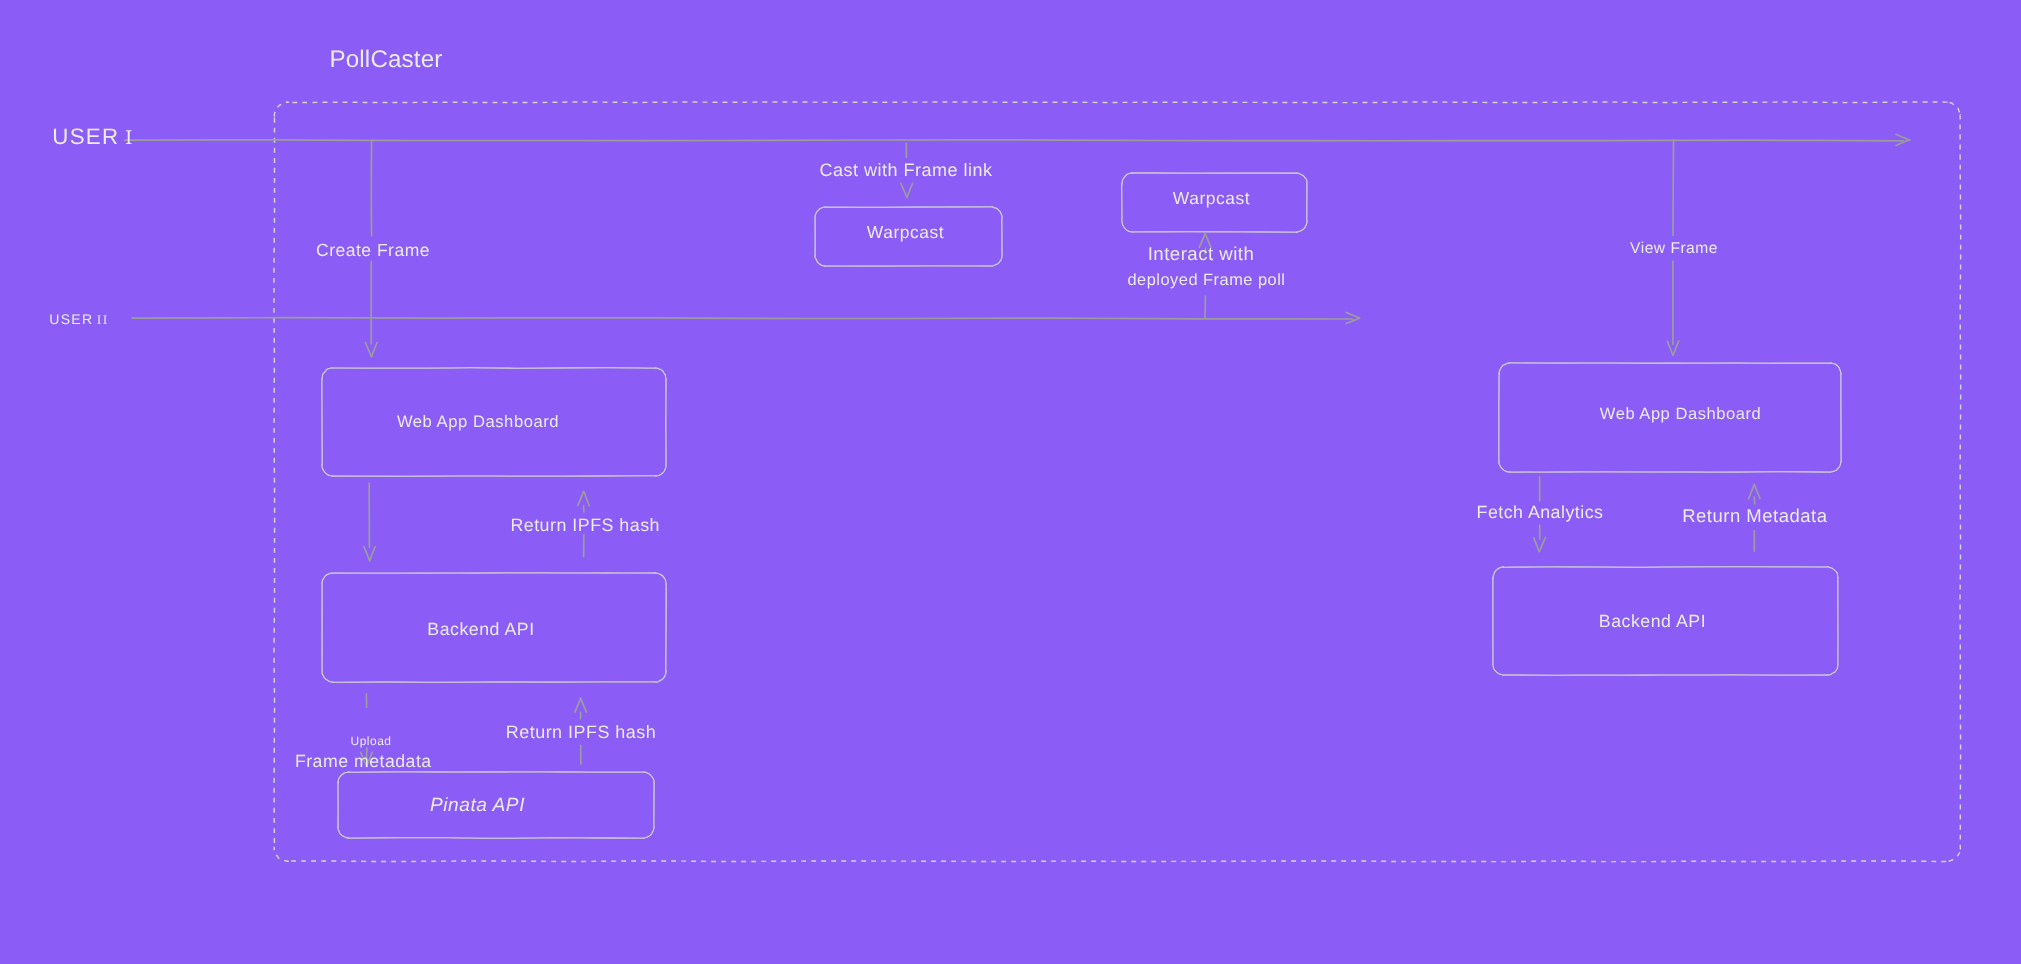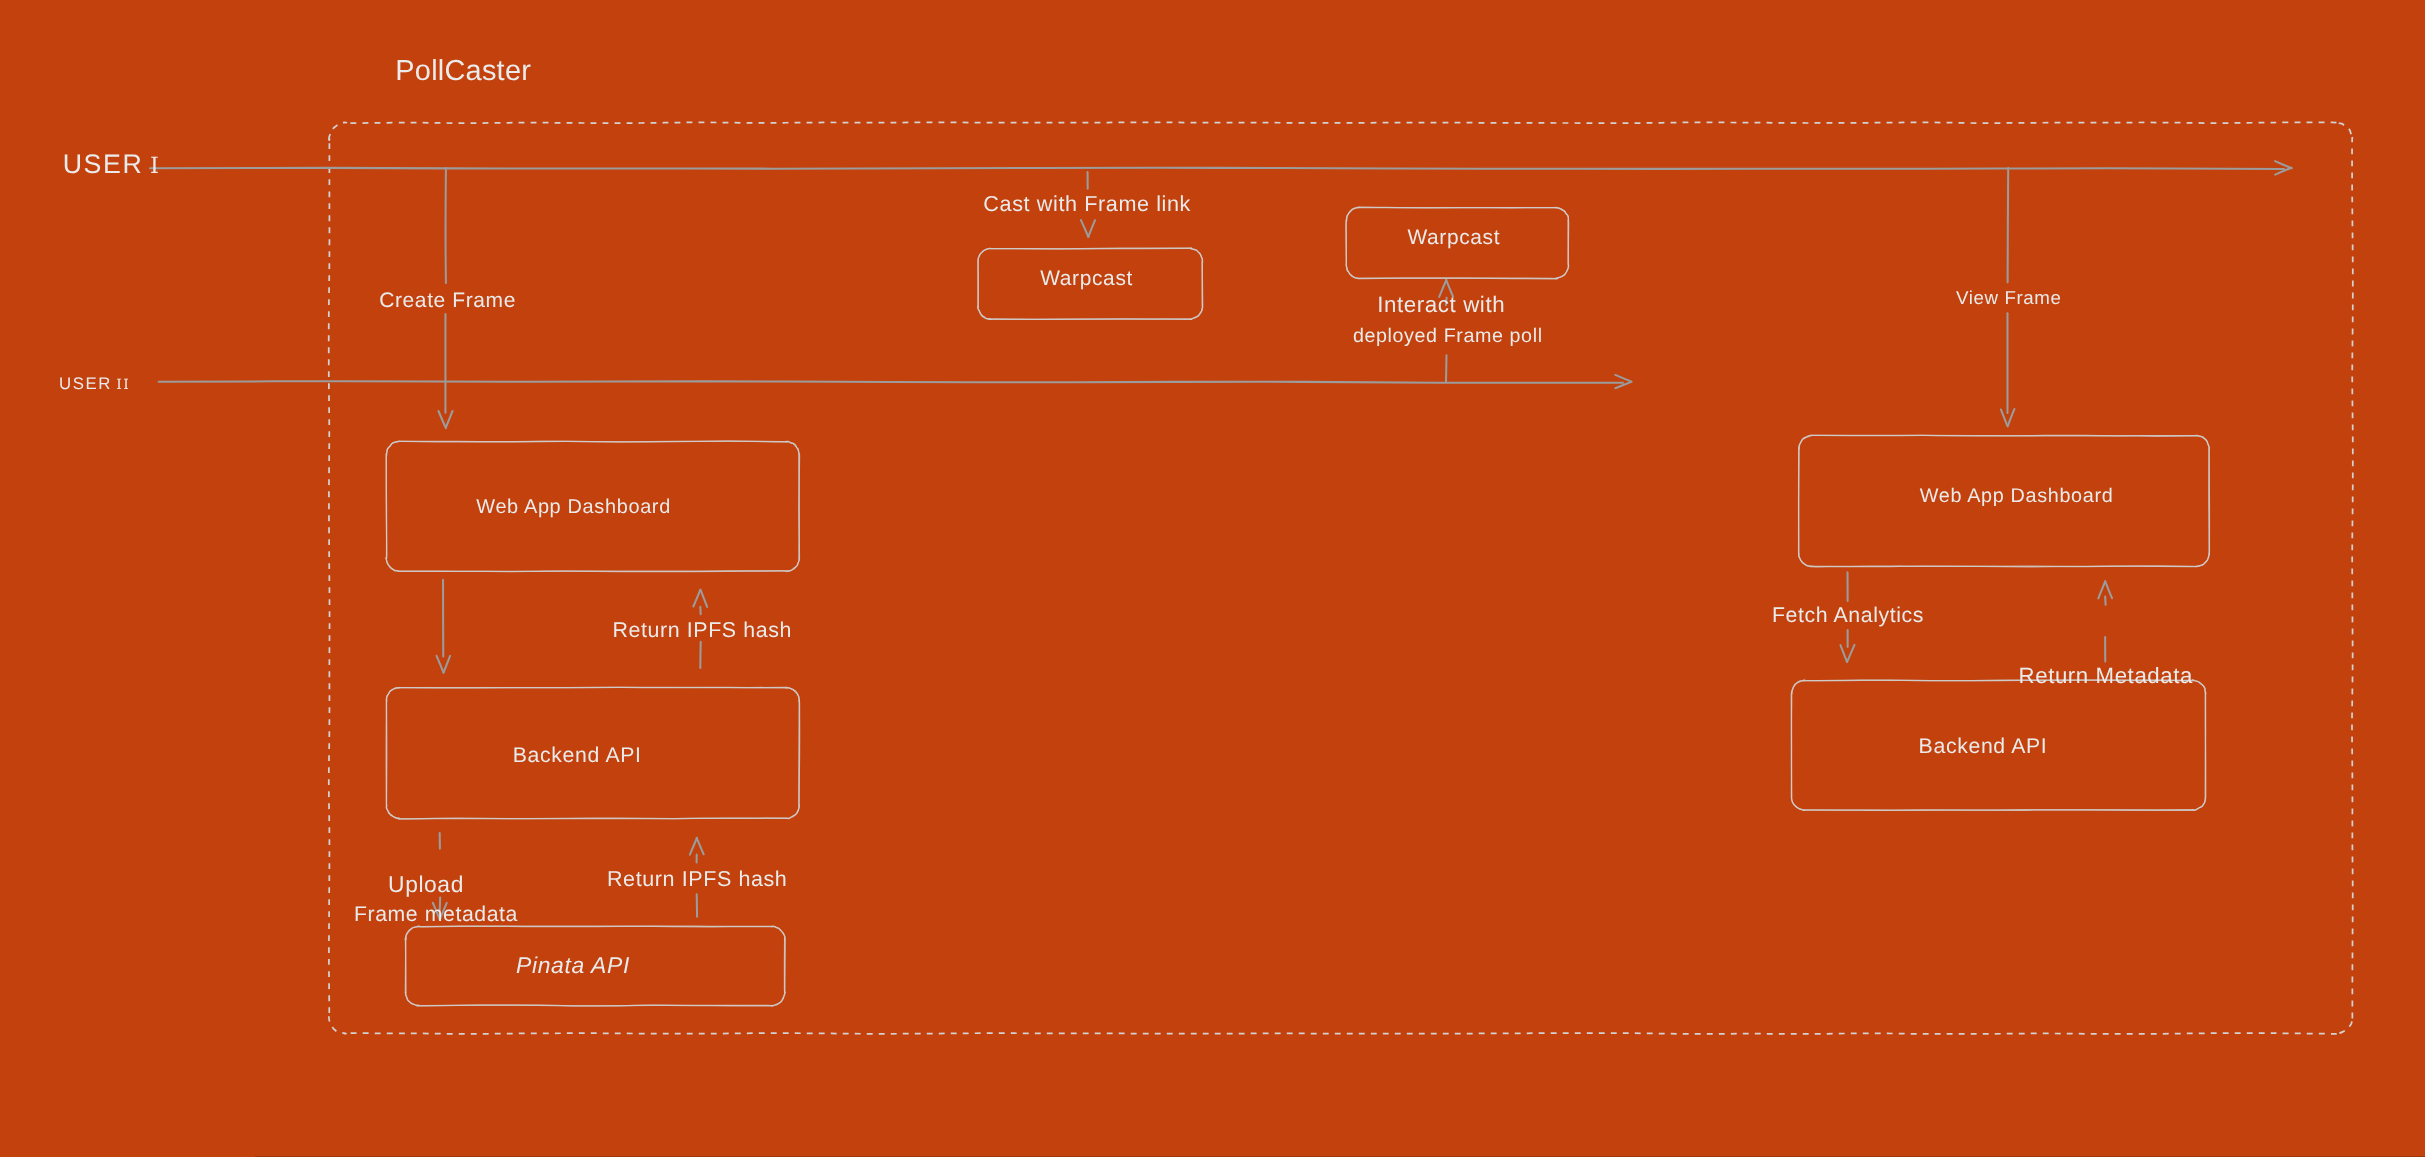--- a/index.html
+++ b/index.html
@@ -1,18 +1,18 @@
 <!DOCTYPE html>
 <html><head>
 <meta charset="utf-8">
 <title>PollCaster</title>
 <style>
   html,body{margin:0;padding:0;background:#121212;}
   body{width:2021px;height:964px;overflow:hidden;font-family:"Liberation Sans",sans-serif;}
-  #stage{position:relative;width:2021px;height:964px;background:#c2410c;}
+  #stage{position:relative;width:2021px;height:964px;background:#8b5cf6;}
   #labels{position:absolute;left:0;top:0;width:2021px;height:964px;
           transform:translateZ(0);will-change:transform;}
   svg#art{position:absolute;left:0;top:0;width:2021px;height:964px;display:block;}
   .dash{fill:none;stroke:#d2d2d2;stroke-width:1.45;stroke-dasharray:4.9 5.1;stroke-linecap:butt;}
   .bx{fill:none;stroke:#cfcfcf;stroke-width:1.05;stroke-linecap:round;stroke-linejoin:round;opacity:.82;}
   .ln{fill:none;stroke:#9c9c9c;stroke-width:1.7;stroke-linecap:round;stroke-linejoin:round;}
   .lbl{position:absolute;color:#ebebeb;white-space:pre;line-height:1;
        -webkit-font-smoothing:antialiased;text-rendering:geometricPrecision;
        transform:translate(-50%,-100%);}
   .node-label{font-size:17px;letter-spacing:.55px;}
@@ -137,18 +137,18 @@
 <div class="lbl node-label" style="left:1211.5px;top:207.0px;font-size:17.42px;letter-spacing:0.55px;">Warpcast</div>
 <div class="lbl node-label" style="left:1680.5px;top:422.0px;font-size:16.5px;letter-spacing:0.55px;">Web App Dashboard</div>
 <div class="lbl node-label" style="left:1652.5px;top:631.0px;font-size:17.7px;letter-spacing:0.55px;">Backend API</div>
 <div class="lbl edge-label" style="left:373.0px;top:258.5px;font-size:17.5px;letter-spacing:0.5px;">Create Frame</div>
 <div class="lbl edge-label" style="left:906.0px;top:179.0px;font-size:18px;letter-spacing:0.5px;">Cast with Frame link</div>
 <div class="lbl edge-label" style="left:1201px;top:264px;font-size:18.6px;letter-spacing:0.5px;">Interact with</div>
 <div class="lbl edge-label" style="left:1206.5px;top:288.0px;font-size:16.4px;letter-spacing:0.5px;">deployed Frame poll</div>
 <div class="lbl edge-label" style="left:1674.0px;top:257.0px;font-size:15.6px;letter-spacing:0.5px;">View Frame</div>
 <div class="lbl edge-label" style="left:585.2px;top:535.0px;font-size:17.82px;letter-spacing:0.5px;">Return IPFS hash</div>
 <div class="lbl edge-label" style="left:363.3px;top:728.0px;font-size:17.7px;letter-spacing:0.5px;margin-top:43px;">Frame metadata</div>
-<div class="lbl edge-label" style="left:355px;top:747.0px;font-size:19px;letter-spacing:0.5px;">Upload</div>
+<div class="lbl edge-label" style="left:371px;top:747.0px;font-size:12px;letter-spacing:0.5px;">Upload</div>
 <div class="lbl edge-label" style="left:581.0px;top:742.0px;font-size:17.92px;letter-spacing:0.5px;">Return IPFS hash</div>
 <div class="lbl edge-label" style="left:1540.0px;top:522.0px;font-size:17.74px;letter-spacing:0.5px;">Fetch Analytics</div>
-<div class="lbl edge-label" style="left:1754.8px;top:525.0px;font-size:18.5px;letter-spacing:0.5px;margin-top:48px;">Return Metadata</div>
+<div class="lbl edge-label" style="left:1754.8px;top:525.0px;font-size:18.5px;letter-spacing:0.5px;">Return Metadata</div>
 </div>
 </div>
 
 </body></html>

